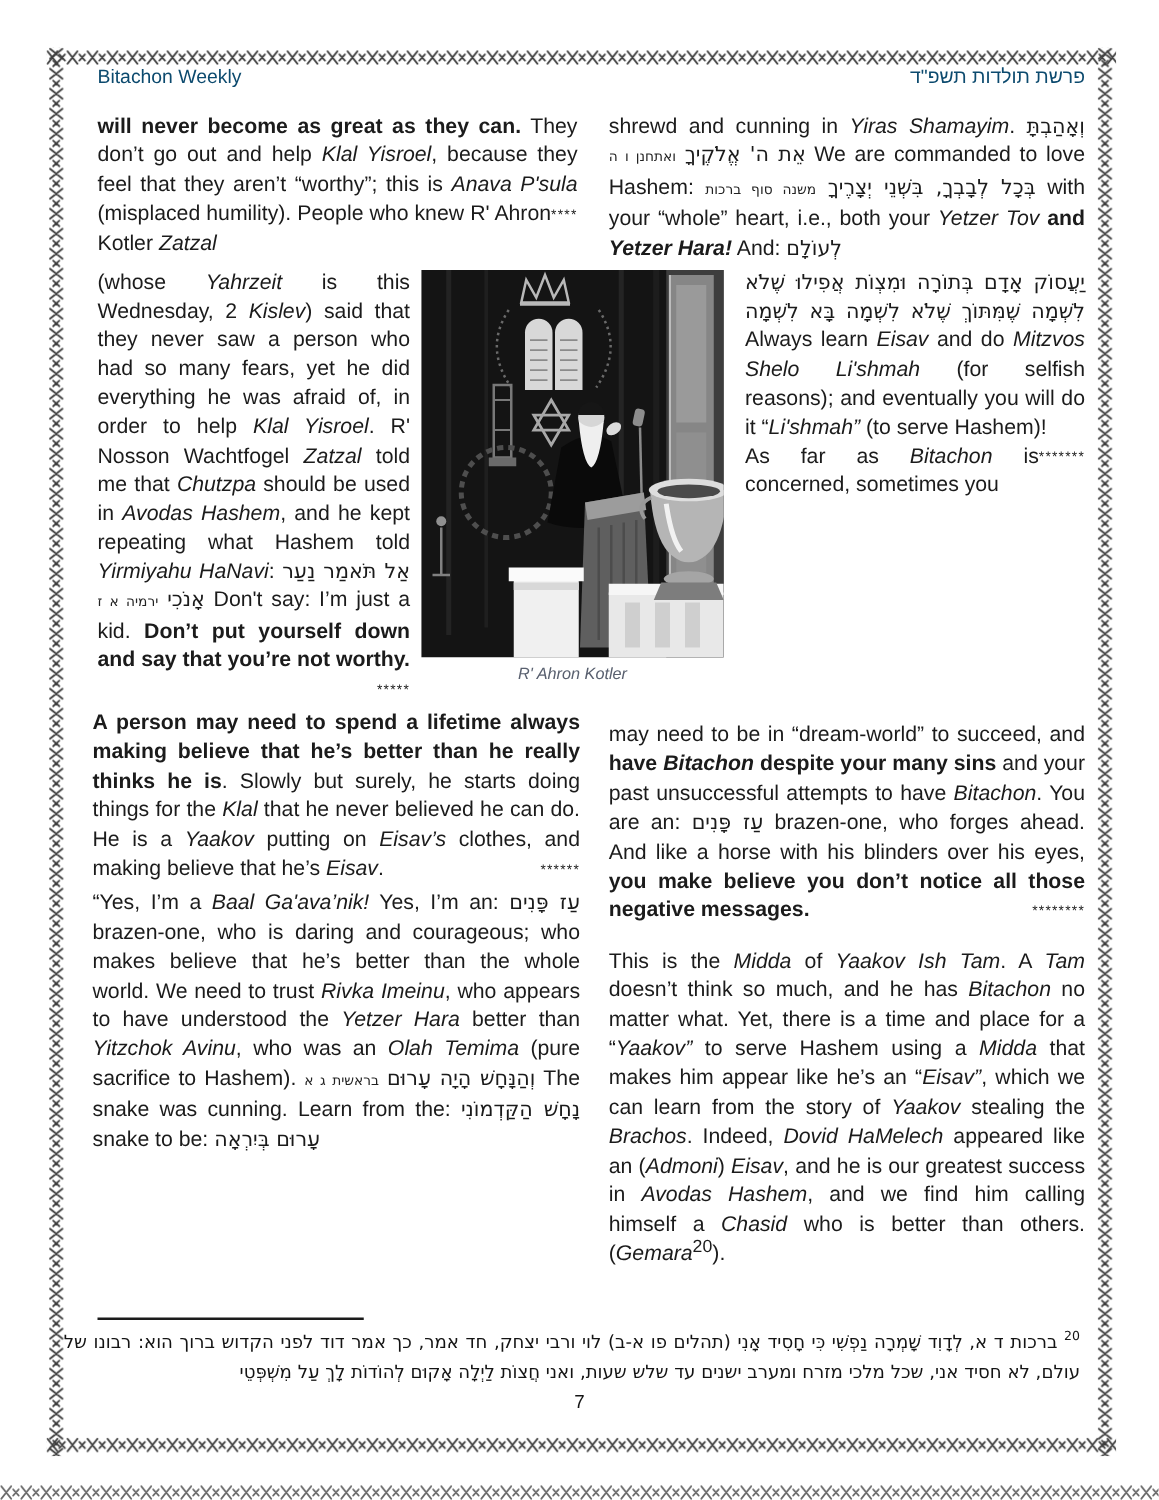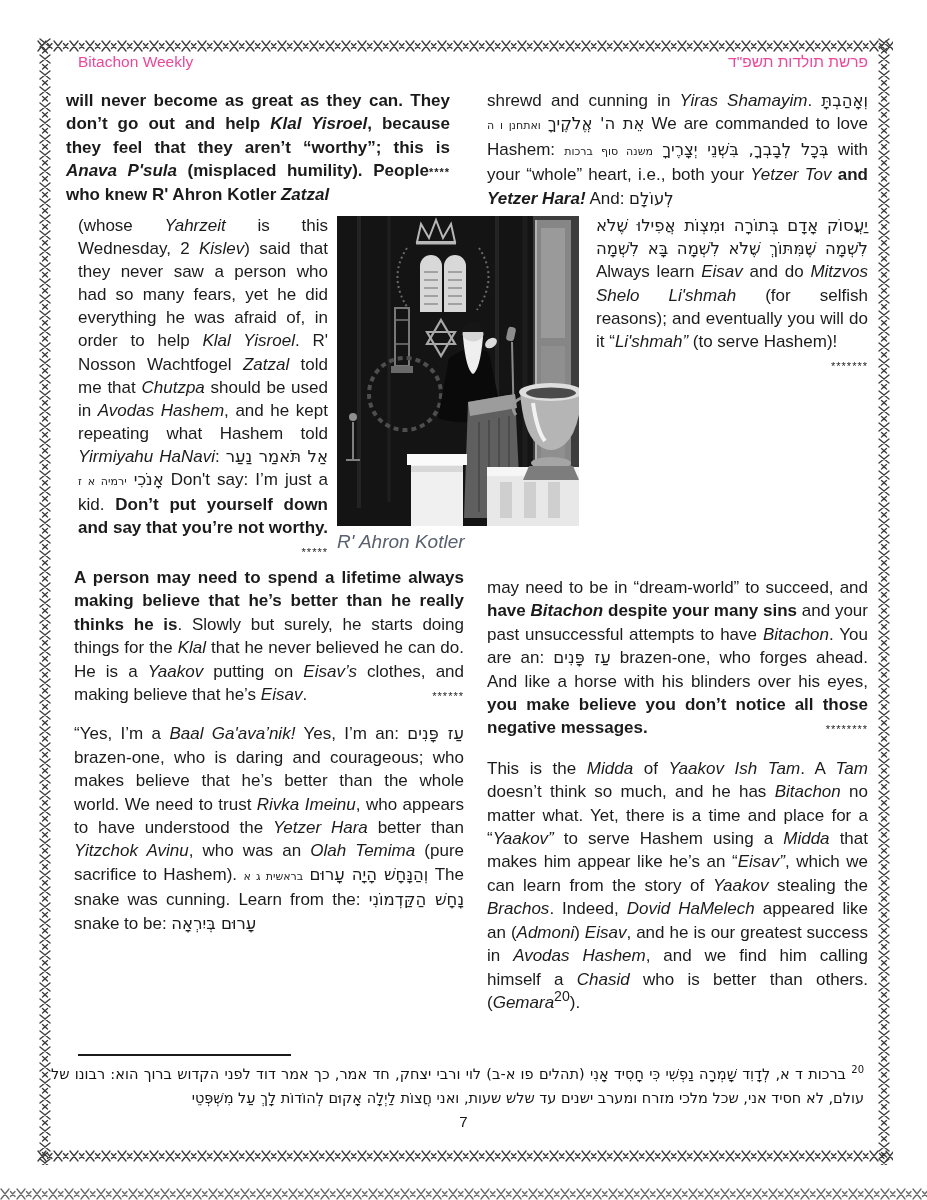--- a/index.html
+++ b/index.html
@@ -5,43 +5,43 @@
   html,body{margin:0;padding:0;}
   body{
     width:927px;height:1200px;position:relative;background:#ffffff;
     font-family:"Liberation Sans","DejaVu Sans",sans-serif;color:#1b1b1b;
     overflow:hidden;
   }
   .abs{position:absolute;}
   
   .stitch{position:absolute;}
   
-  .hdr{font-size:15.5px;color:#ec4899;}
+  .hdr{font-size:15.5px;color:#0c4a6e;}
   .hdr-right{direction:rtl;text-align:right;}
   
   .txt{
     font-size:17px;line-height:23.4px;text-align:justify;color:#1b1b1b;
   }
   .txt p{margin:0 0 14px 0;}
   .txt p:last-child{margin-bottom:0;}
   .he{font-family:"DejaVu Sans",sans-serif;font-size:16.5px;}
   .he-small{font-family:"DejaVu Sans",sans-serif;font-size:11px;color:#222;}
   .stars{float:right;font-size:11px;letter-spacing:1px;position:relative;top:2px;color:#222;}
   .heading{
     font-weight:bold;text-align:center;font-size:16.8px;line-height:23.4px;margin:0 0 1px 0;
   }
   .heading-right{
     font-weight:bold;text-align:center;font-size:17.8px;line-height:23.2px;margin:10px 0 8px 0;
   }
   
   .photo{position:absolute;left:337px;top:216px;width:242px;height:310px;}
   .photo svg{display:block;width:100%;height:100%;}
   .caption{
-    position:absolute;left:337px;top:531px;width:242px;
-    font-style:italic;font-size:19px;color:#59606f;
+    position:absolute;left:337px;top:531px;width:242px;text-align:center;
+    font-style:italic;font-size:13px;color:#59606f;
   }
   
   .fn-rule{position:absolute;left:78px;top:1054px;width:213px;height:2px;background:#1b1b1b;}
   .footnote{
     position:absolute;left:51px;top:1062px;width:813px;direction:rtl;text-align:justify;
     font-family:"DejaVu Sans",sans-serif;font-size:14.5px;line-height:24px;color:#141414;
   }
   .footnote sup{font-size:10px;}
   .pagenum{
     position:absolute;left:57px;top:1113px;width:813px;text-align:center;font-size:15px;color:#141414;
@@ -88,30 +88,31 @@
       <pattern id="bh3" width="16" height="17" patternUnits="userSpaceOnUse">
     <path d="M1 3 L9 13 M1 13 L9 3 M10.5 5.5 L15 10.5 M10.5 10.5 L15 5.5" stroke="#6a6a6a" stroke-width="1.4" fill="none" stroke-linecap="round"></path>
   </pattern>
     </defs>
   <rect width="927" height="14" fill="url(#bh3)"></rect>
 </svg>
 
 <div class="abs hdr" style="left:78px;top:53px;">Bitachon Weekly</div>
 <div class="abs hdr hdr-right" style="left:568px;top:53px;width:300px;">פרשת תולדות תשפ"ד</div>
 
-<div class="abs txt" style="left:66px;top:89px;width:384px;font-weight:bold;"><b>will never become as great as they can.</b> They don’t go out and help <i>Klal Yisroel</i>, because they feel that they aren’t “worthy”; this is <i>Anava P'sula</i> (misplaced humility). <span class="stars">****</span> People who knew R' Ahron Kotler <i>Zatzal</i></div>
+<div class="abs txt" style="left:78px;top:89px;width:384px;"><b>will never become as great as they can.</b> They don’t go out and help <i>Klal Yisroel</i>, because they feel that they aren’t “worthy”; this is <i>Anava P'sula</i> (misplaced humility). <span class="stars">****</span> People who knew R' Ahron Kotler <i>Zatzal</i></div>
 <div class="abs txt" style="left:78px;top:214px;width:250px;line-height:23.1px;">(whose <i>Yahrzeit</i> is this Wednesday, 2 <i>Kislev</i>) said that they never saw a person who had so many fears, yet he did everything he was afraid of, in order to help <i>Klal Yisroel</i>. R' Nosson Wachtfogel <i>Zatzal</i> told me that <i>Chutzpa</i> should be used in <i>Avodas Hashem</i>, and he kept repeating what Hashem told <i>Yirmiyahu HaNavi</i>: <span class="he">אַל תֹּאמַר נַעַר אָנֹכִי</span> <span class="he-small">ירמיה א ז</span> Don't say: I’m just a kid. <b>Don’t put yourself down and say that you’re not worthy.</b> <span class="stars">*****</span></div>
 <div class="abs txt" style="left:74px;top:566px;width:390px;">
-  <p style="margin-bottom:16px;"><b>A person may need to spend a lifetime always making believe that he’s better than he really thinks he is</b>. Slowly but surely, he starts doing things for the <i>Klal</i> that he never believed he can do. He is a <i>Yaakov</i> putting on <i>Eisav’s</i> clothes, and making believe that he’s <i>Eisav</i>. <span class="stars">******</span></p>
+  <p style="margin-bottom:4px;"><b>A person may need to spend a lifetime always making believe that he’s better than he really thinks he is</b>. Slowly but surely, he starts doing things for the <i>Klal</i> that he never believed he can do. He is a <i>Yaakov</i> putting on <i>Eisav’s</i> clothes, and making believe that he’s <i>Eisav</i>. <span class="stars">******</span></p>
   <p>“Yes, I’m a <i>Baal Ga'ava’nik!</i> Yes, I’m an: <span class="he">עַז פָּנִים</span> brazen-one, who is daring and courageous; who makes believe that he’s better than the whole world. We need to trust <i>Rivka Imeinu</i>, who appears to have understood the <i>Yetzer Hara</i> better than <i>Yitzchok Avinu</i>, who was an <i>Olah Temima</i> (pure sacrifice to Hashem). <span class="he">וְהַנָּחָשׁ הָיָה עָרוּם</span> <span class="he-small">בראשית ג א</span> The snake was cunning. Learn from the: <span class="he">נָחָשׁ הַקַּדְמוֹנִי</span> snake to be: <span class="he">עָרוּם בְּיִרְאָה</span></p>
 </div>
 
 <div class="abs txt" style="left:487px;top:89px;width:381px;">shrewd and cunning in <i>Yiras Shamayim</i>. <span class="he">וְאָהַבְתָּ אֵת ה' אֱלֹקֶיךָ</span> <span class="he-small">ואתחנן ו ה</span> We are commanded to love Hashem: <span class="he">בְּכָל לְבָבְךָ, בִּשְׁנֵי יְצָרֶיךָ</span> <span class="he-small">משנה סוף ברכות</span> with your “whole” heart, i.e., both your <i>Yetzer Tov</i> <b>and <i>Yetzer Hara!</i></b> And: <span class="he">לְעוֹלָם</span></div>
 <div class="abs txt" style="left:596px;top:214px;width:272px;line-height:23.2px;">
   <p style="margin-bottom:0;"><span class="he">יַעֲסוֹק אָדָם בְּתוֹרָה וּמִצְוֹת אֲפִילוּ שֶׁלֹא לִשְׁמָה שֶׁמִּתּוֹךְ שֶׁלֹא לִשְׁמָה בָּא לִשְׁמָה</span> Always learn <i>Eisav</i> and do <i>Mitzvos Shelo Li'shmah</i> (for selfish reasons); and eventually you will do it “<i>Li'shmah”</i> (to serve Hashem)! <span class="stars">*******</span></p>
+  <p style="margin-bottom:0;">As far as <i>Bitachon</i> is concerned, sometimes you</p>
 </div>
 <div class="abs txt" style="left:487px;top:576px;width:381px;">
   <p style="margin-bottom:17px;">may need to be in “dream-world” to succeed, and <b>have <i>Bitachon</i> despite your many sins</b> and your past unsuccessful attempts to have <i>Bitachon</i>. You are an: <span class="he">עַז פָּנִים</span> brazen-one, who forges ahead. And like a horse with his blinders over his eyes, <b>you make believe you don’t notice all those negative messages.</b> <span class="stars">********</span></p>
   <p>This is the <i>Midda</i> of <i>Yaakov Ish Tam</i>. A <i>Tam</i> doesn’t think so much, and he has <i>Bitachon</i> no matter what. Yet, there is a time and place for a “<i>Yaakov”</i> to serve Hashem using a <i>Midda</i> that makes him appear like he’s an “<i>Eisav”</i>, which we can learn from the story of <i>Yaakov</i> stealing the <i>Brachos</i>. Indeed, <i>Dovid HaMelech</i> appeared like an (<i>Admoni</i>) <i>Eisav</i>, and he is our greatest success in <i>Avodas Hashem</i>, and we find him calling himself a <i>Chasid</i> who is better than others. (<i>Gemara</i><sup>20</sup>).</p>
 </div>
 
 <div class="photo">
 <svg viewBox="0 0 242 310" preserveAspectRatio="none">
   <rect width="242" height="310" fill="#141414"></rect>
 

